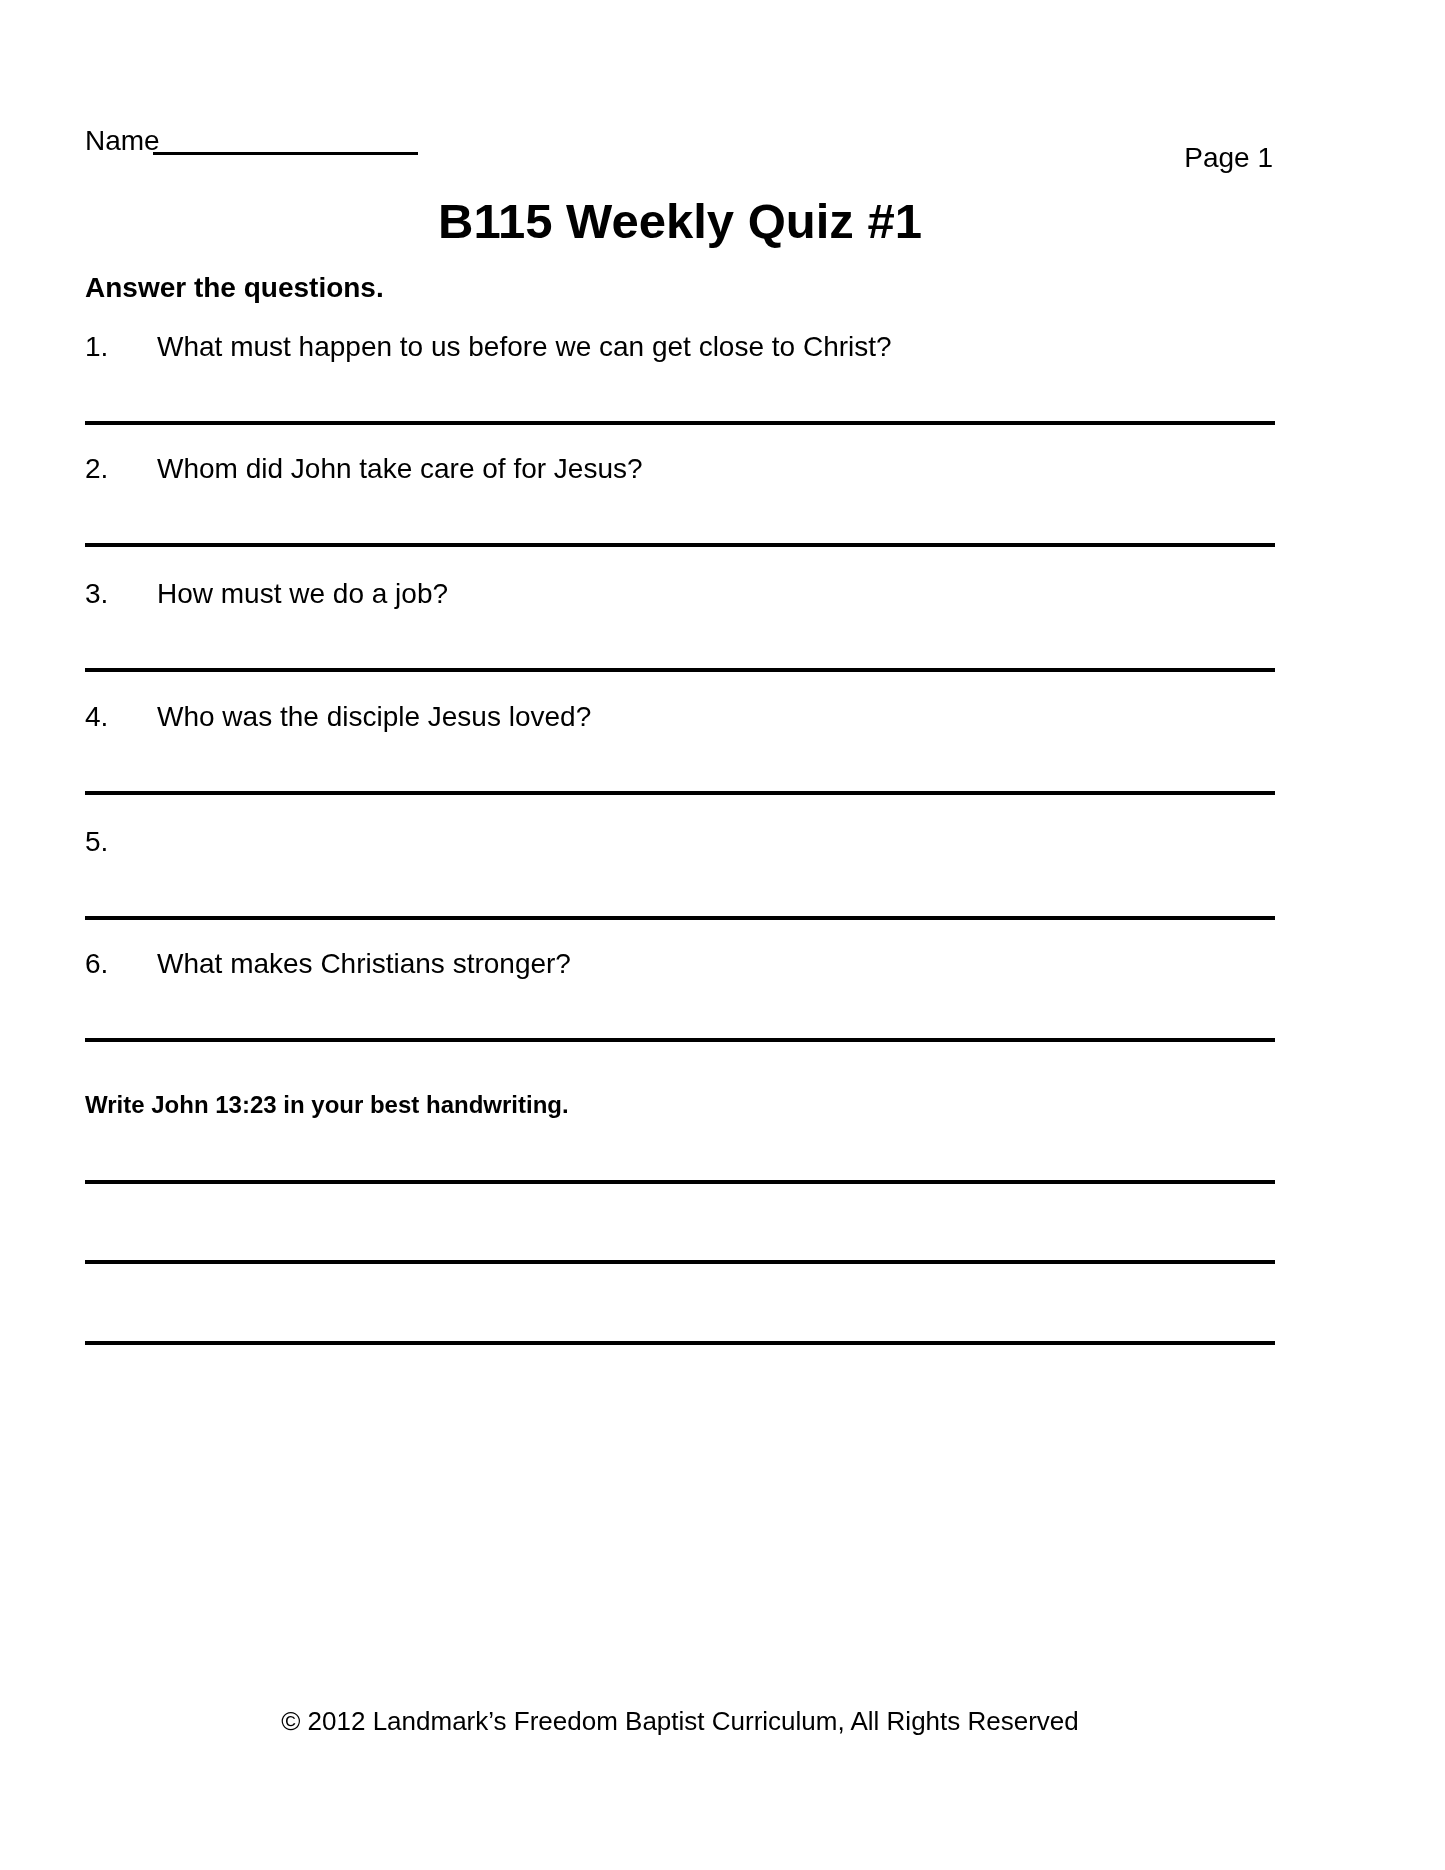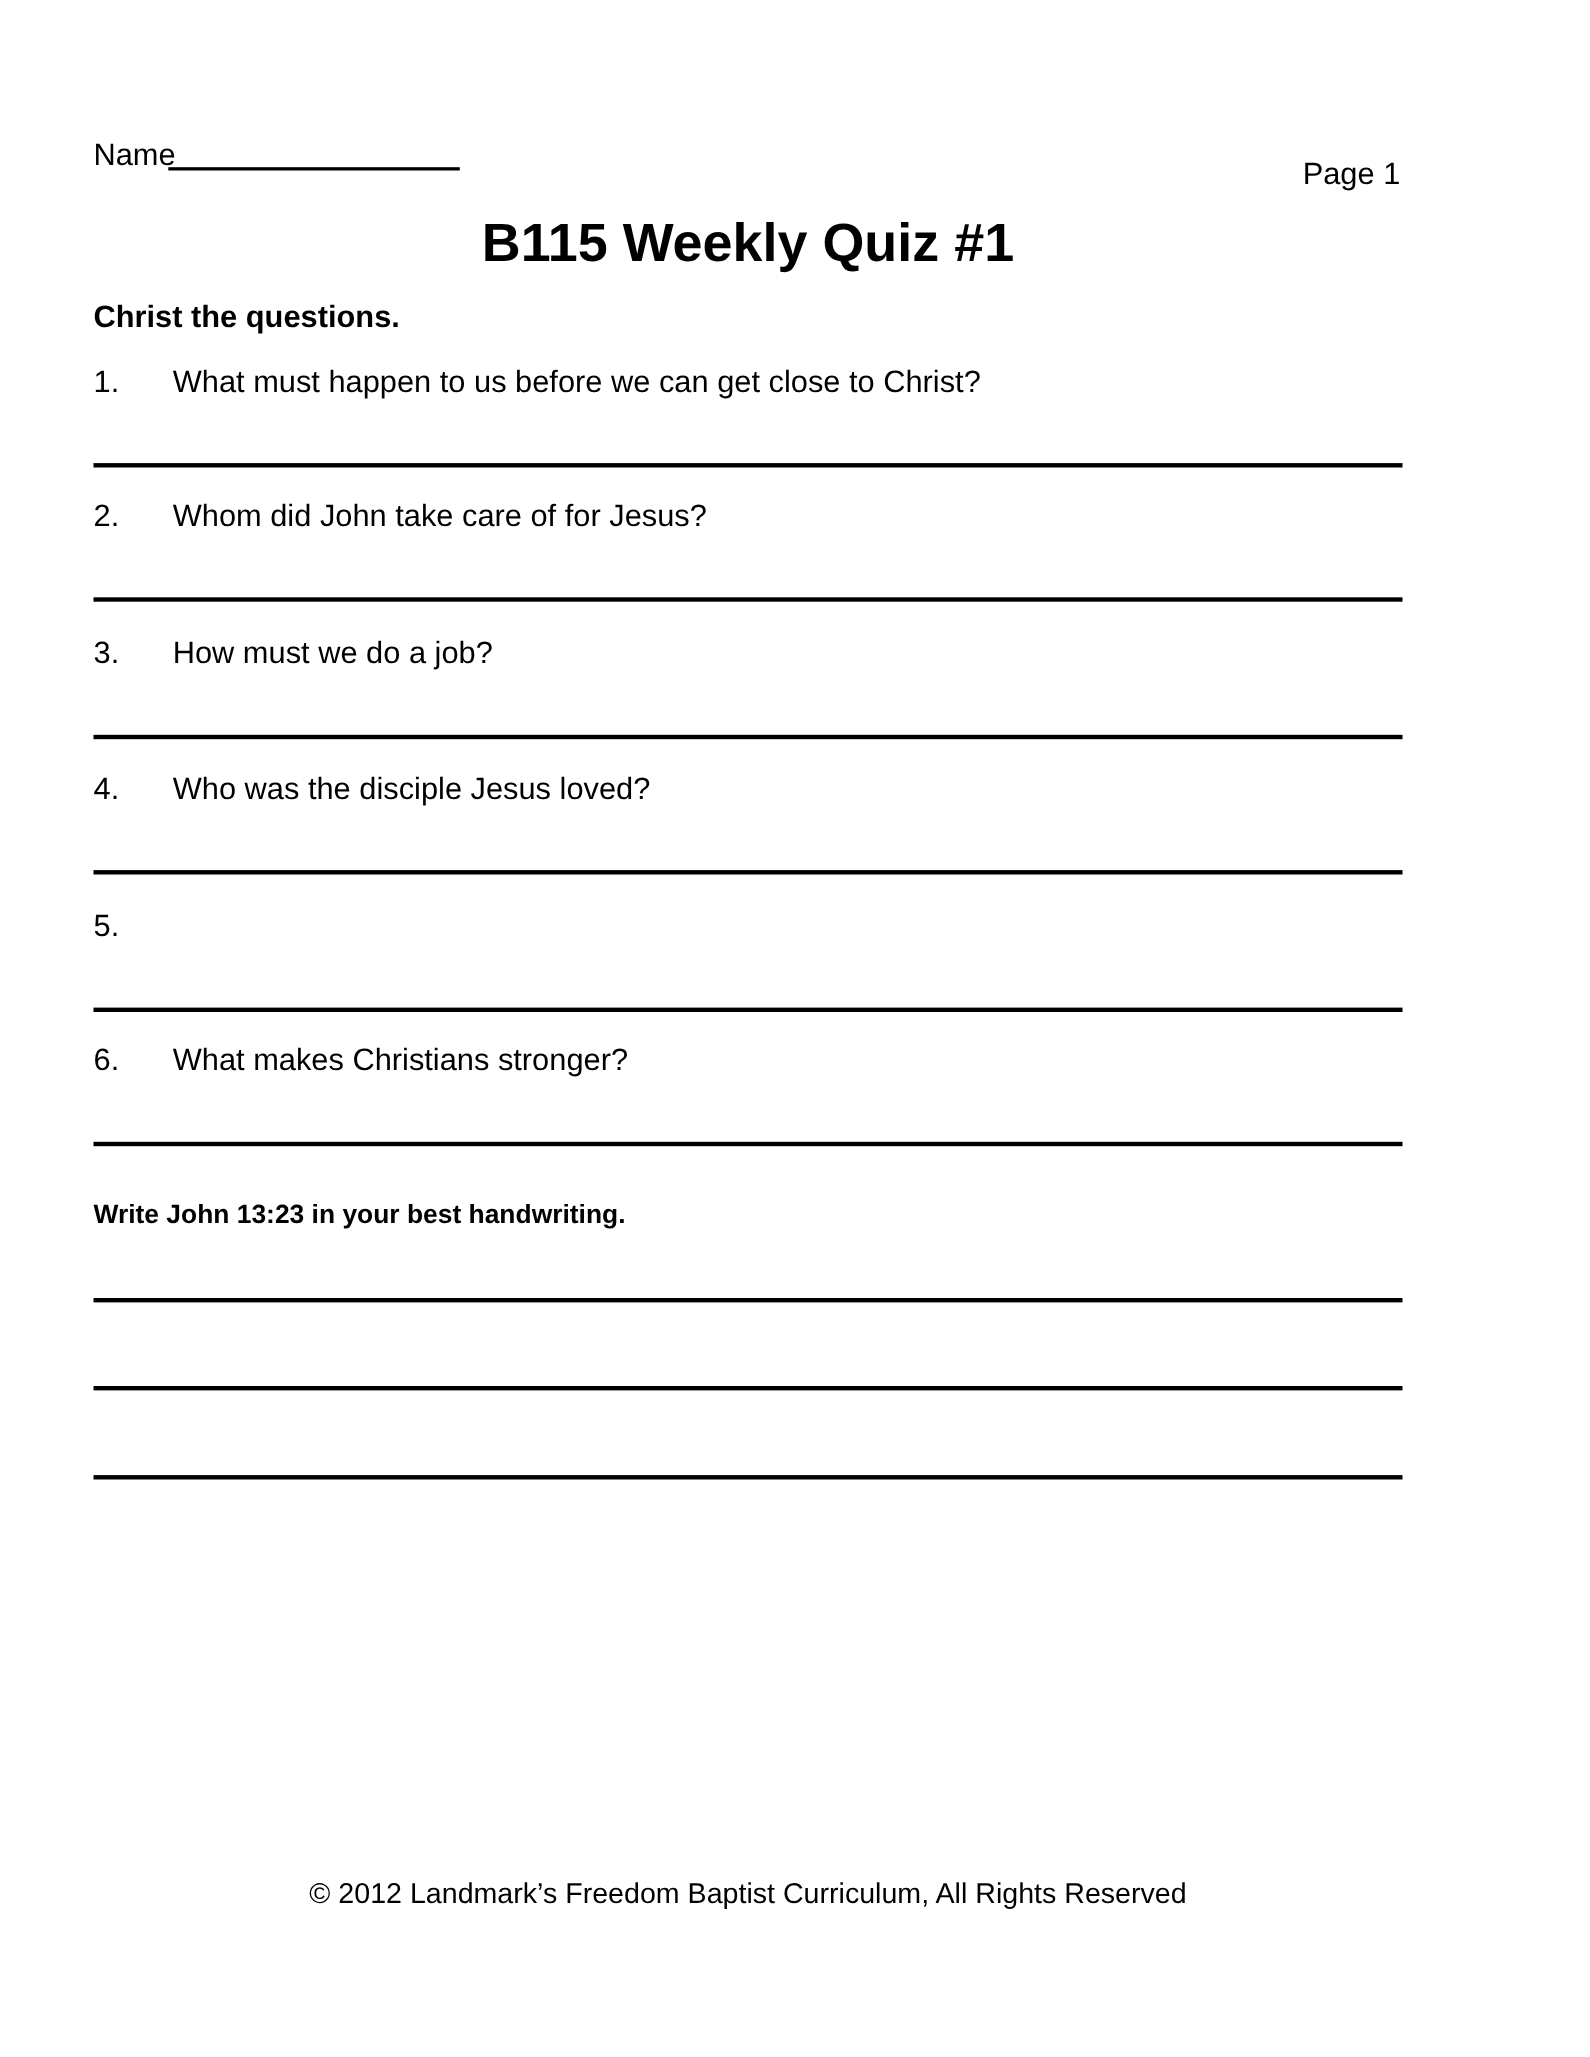--- a/index.html
+++ b/index.html
@@ -97,21 +97,21 @@
 <body>
 
 <div class="page">
 
   <div class="abs body-text name-label">Name</div>
   <div class="abs name-underline"></div>
   <div class="abs body-text page-number">Page 1</div>
 
   <div class="abs page-title">B115 Weekly Quiz #1</div>
 
-  <div class="abs section-heading">Christ the questions.</div>
+  <div class="abs section-heading">Answer the questions.</div>
 
   <div class="abs body-text question" style="top:333px;">
     <span class="q-num">1.</span>
     <span class="q-text">What must happen to us before we can get close to Christ?</span>
   </div>
   <div class="abs answer-line" style="top:421px;"></div>
 
   <div class="abs body-text question" style="top:455px;">
     <span class="q-num">2.</span>
     <span class="q-text">Whom did John take care of for Jesus?</span>

